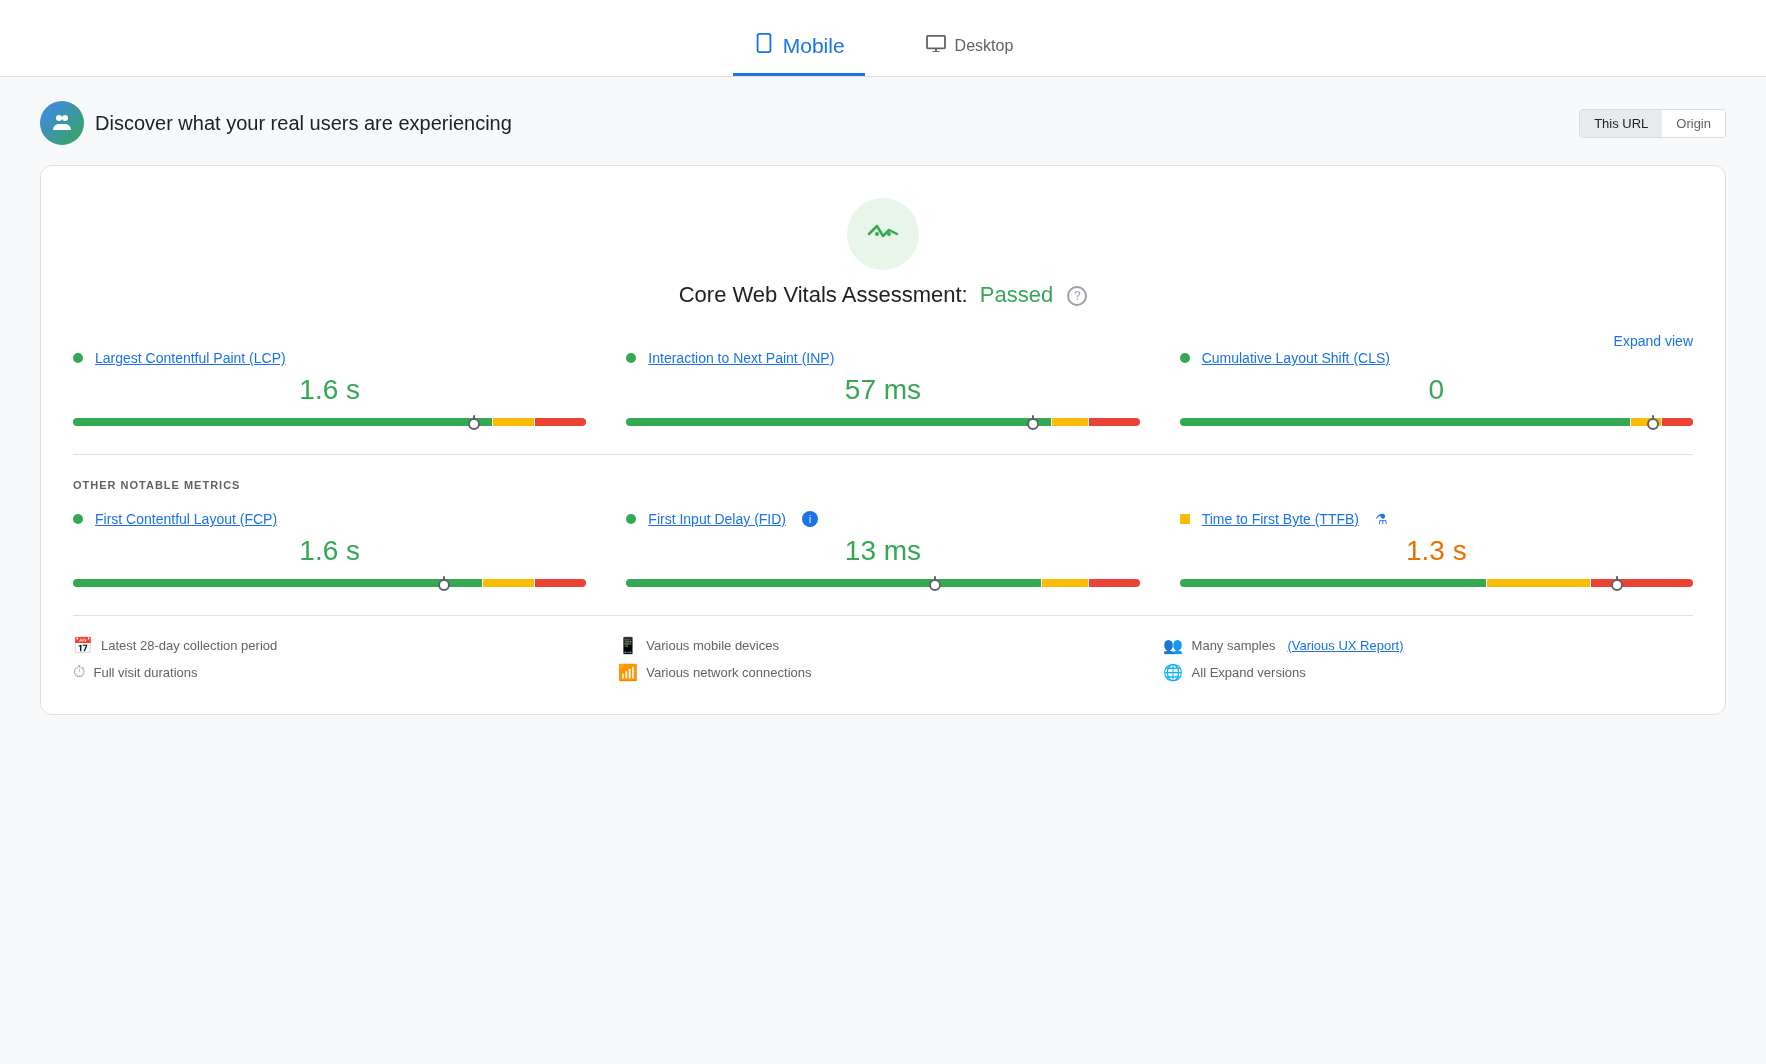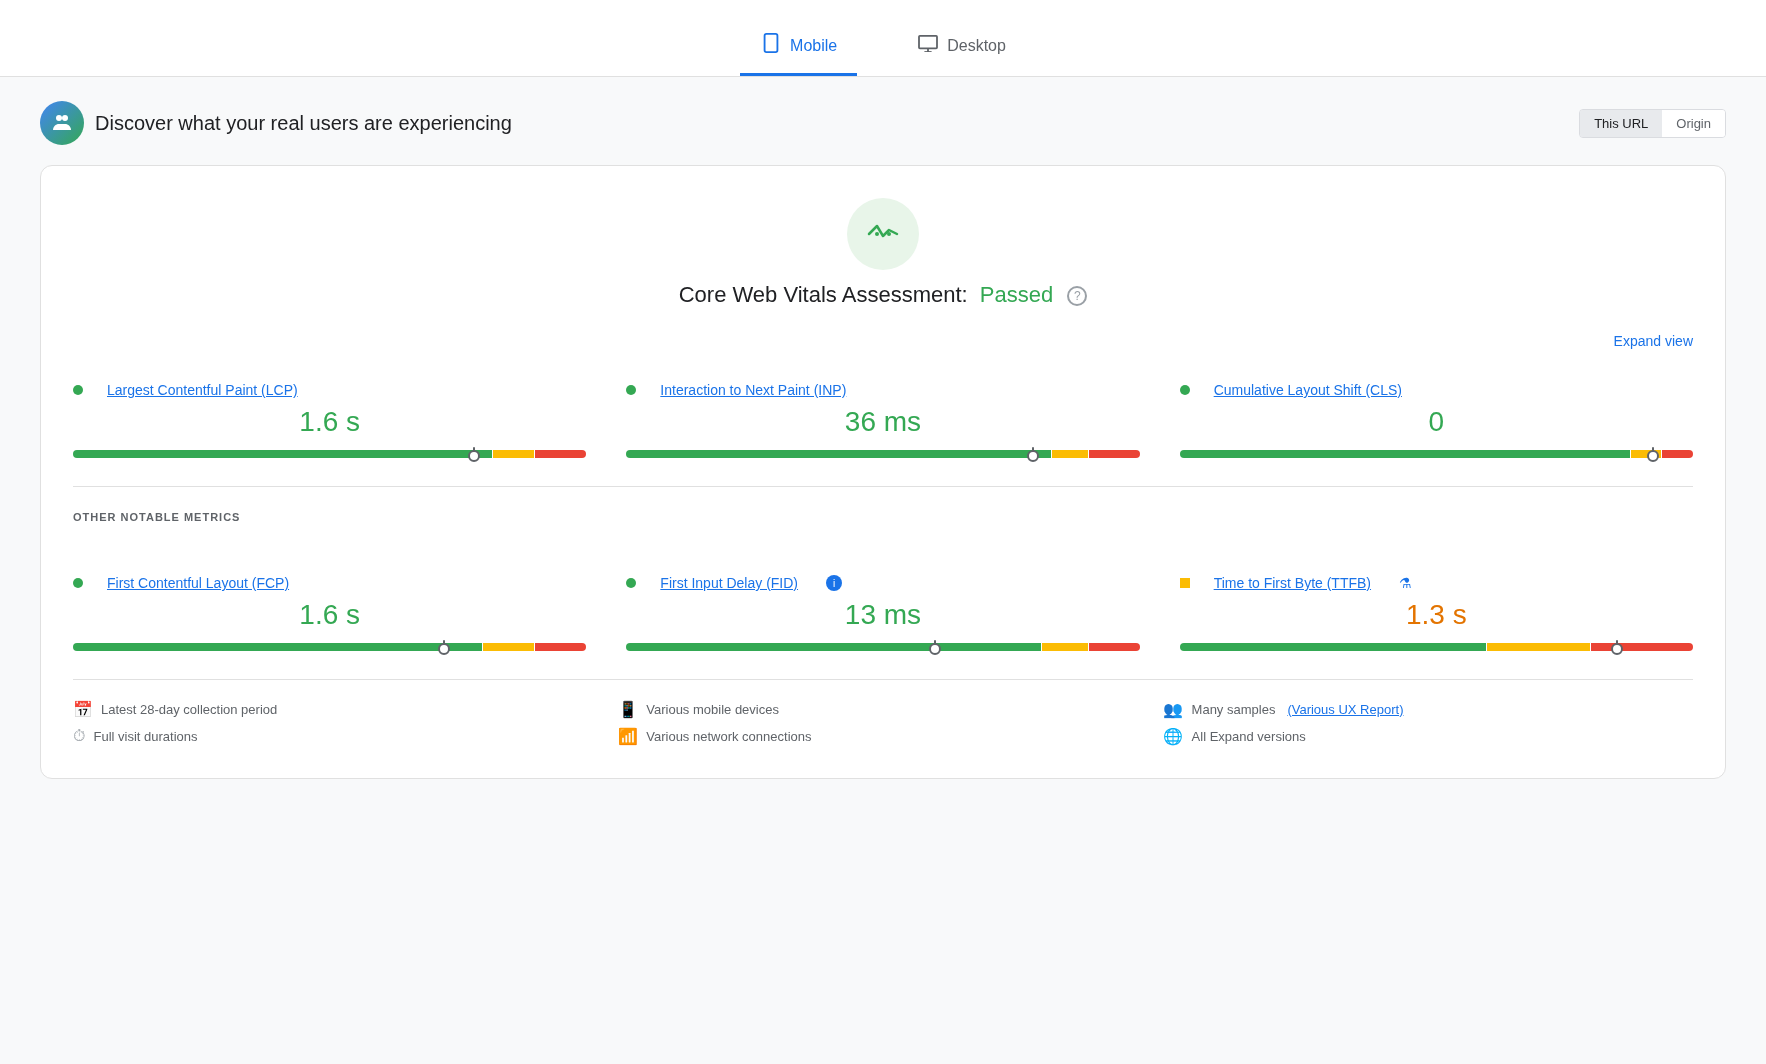--- a/index.html
+++ b/index.html
@@ -137,24 +137,23 @@
     }
 
     .metric-item {
       display: flex;
       flex-direction: column;
     }
 
     .metric-label {
       display: flex;
       align-items: center;
-      gap: 24px;
+      gap: 12px;
       margin-bottom: 8px;
       font-size: 14px;
-      margin-top: 32px;
     }
 
     .metric-label a {
       color: #1a73e8;
       text-decoration: underline;
       cursor: pointer;
     }
 
     .status-dot {
       width: 10px;
@@ -311,21 +310,21 @@
 <body>
 
 <div class="top-tabs">
   <div class="tab-item active">
     <span class="tab-icon">
       <svg width="22" height="22" viewBox="0 0 24 24" fill="none" stroke="#1a73e8" stroke-width="2">
         <rect x="5" y="2" width="14" height="20" rx="2" ry="2"></rect>
         <line x1="12" y1="18" x2="12" y2="18"></line>
       </svg>
     </span>
-    <span style="font-size:16px;font-weight:500;color:#1a73e8;">Mobile</span>
+    <span style="font-size:21px;font-weight:500;color:#1a73e8;">Mobile</span>
   </div>
   <div class="tab-item">
     <span class="tab-icon">
       <svg width="22" height="18" viewBox="0 0 24 20" fill="none" stroke="#5f6368" stroke-width="2">
         <rect x="2" y="2" width="20" height="14" rx="1"></rect>
         <line x1="12" y1="16" x2="12" y2="20"></line>
         <line x1="8" y1="20" x2="16" y2="20"></line>
       </svg>
     </span>
     <span style="font-size:16px;color:#5f6368;">Desktop</span>
@@ -386,21 +385,21 @@
               <div class="bar-seg-red" style="width: 10%;"></div>
             </div>
             <div class="bar-needle" style="left: 78%;"></div>
           </div>
         </div>
         <div class="metric-item">
           <div class="metric-label">
             <span class="status-dot green"></span>
             <a style="color: rgb(26, 115, 232); text-decoration: underline; cursor: pointer;">Interaction to Next Paint (INP)</a>
           </div>
-          <div class="metric-value" style="text-align: center;">36 ms</div>
+          <div class="metric-value" style="text-align: center;">57 ms</div>
           <div class="progress-bar-container">
             <div class="bar-track">
               <div class="bar-seg-green" style="width: 83%;"></div>
               <div class="bar-seg-orange" style="width: 7%;"></div>
               <div class="bar-seg-red" style="width: 10%;"></div>
             </div>
             <div class="bar-needle" style="left: 79%;"></div>
           </div>
         </div>
         <div class="metric-item">

